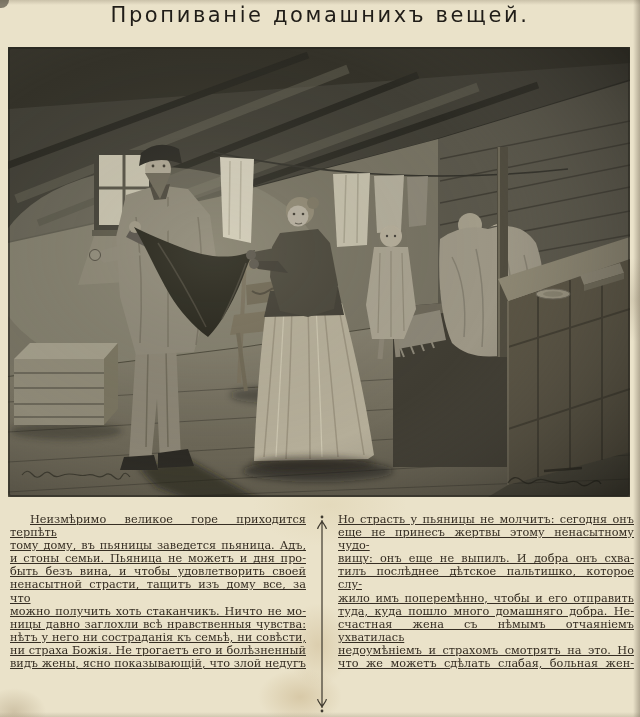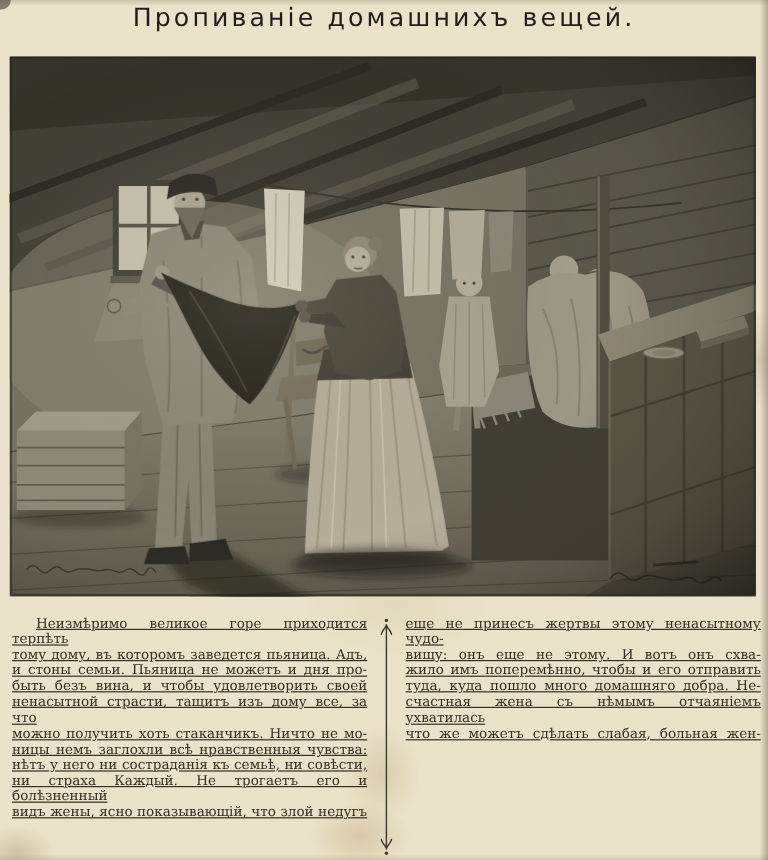--- a/index.html
+++ b/index.html
@@ -275,39 +275,42 @@
       </g>
 
       <rect x="1" y="1" width="620" height="448" rx="2" fill="url(#vig)"></rect>
       <rect x="1" y="1" width="620" height="448" rx="2" fill="none" stroke="#26241e" stroke-width="2" opacity="0.6"></rect>
     </svg>
   </figure>
 
   <div class="columns">
     <div class="col">
         <div class="line indent">Неизмѣримо великое горе приходится терпѣть</div>
-        <div class="line">тому дому, въ которомъ заведется пьяница. Адъ,</div>
+        <div class="line">тому дому, въ пьяницы заведется пьяница. Адъ,</div>
         <div class="line">и стоны семьи. Пьяница не можетъ и дня про-</div>
         <div class="line">быть безъ вина, и чтобы удовлетворить своей</div>
         <div class="line">ненасытной страсти, тащитъ изъ дому все, за что</div>
         <div class="line">можно получить хоть стаканчикъ. Ничто не мо-</div>
-        <div class="line">ницы немъ заглохли всѣ нравственныя чувства:</div>
+        <div class="line">ницы давно заглохли всѣ нравственныя чувства:</div>
         <div class="line">нѣтъ у него ни состраданія къ семьѣ, ни совѣсти,</div>
-        <div class="line">ни страха Каждый. Не трогаетъ его и болѣзненный</div>
+        <div class="line">ни страха Божія. Не трогаетъ его и болѣзненный</div>
         <div class="line">видъ жены, ясно показывающій, что злой недугъ</div>
       </div>
     <div class="divider">
       <svg width="10" height="198" viewBox="0 0 10 198">
         <circle cx="5" cy="2" r="1.4" fill="#3f3a2f"></circle>
         <path d="M5,6 C3,10 1,11 0.6,14 M5,6 C7,10 9,11 9.4,14 M5,5 L5,193 M5,192 C3,188 1,187 0.6,184 M5,192 C7,188 9,187 9.4,184" stroke="#3f3a2f" stroke-width="1.2" fill="none"></path>
         <circle cx="5" cy="196" r="1.4" fill="#3f3a2f"></circle>
       </svg>
     </div>
     <div class="col">
+        <div class="line">Но страсть у пьяницы не молчитъ: сегодня онъ</div>
         <div class="line">еще не принесъ жертвы этому ненасытному чудо-</div>
-        <div class="line">вищу: онъ еще не этому. И вотъ онъ схва-</div>
+        <div class="line">вищу: онъ еще не выпилъ. И добра онъ схва-</div>
+        <div class="line">тилъ послѣднее дѣтское пальтишко, которое слу-</div>
         <div class="line">жило имъ поперемѣнно, чтобы и его отправить</div>
         <div class="line">туда, куда пошло много домашняго добра. Не-</div>
         <div class="line">счастная жена съ нѣмымъ отчаяніемъ ухватилась</div>
+        <div class="line">недоумѣніемъ и страхомъ смотрятъ на это. Но</div>
         <div class="line">что же можетъ сдѣлать слабая, больная жен-</div>
       </div>
   </div>
 </div>
 
 </body></html>

